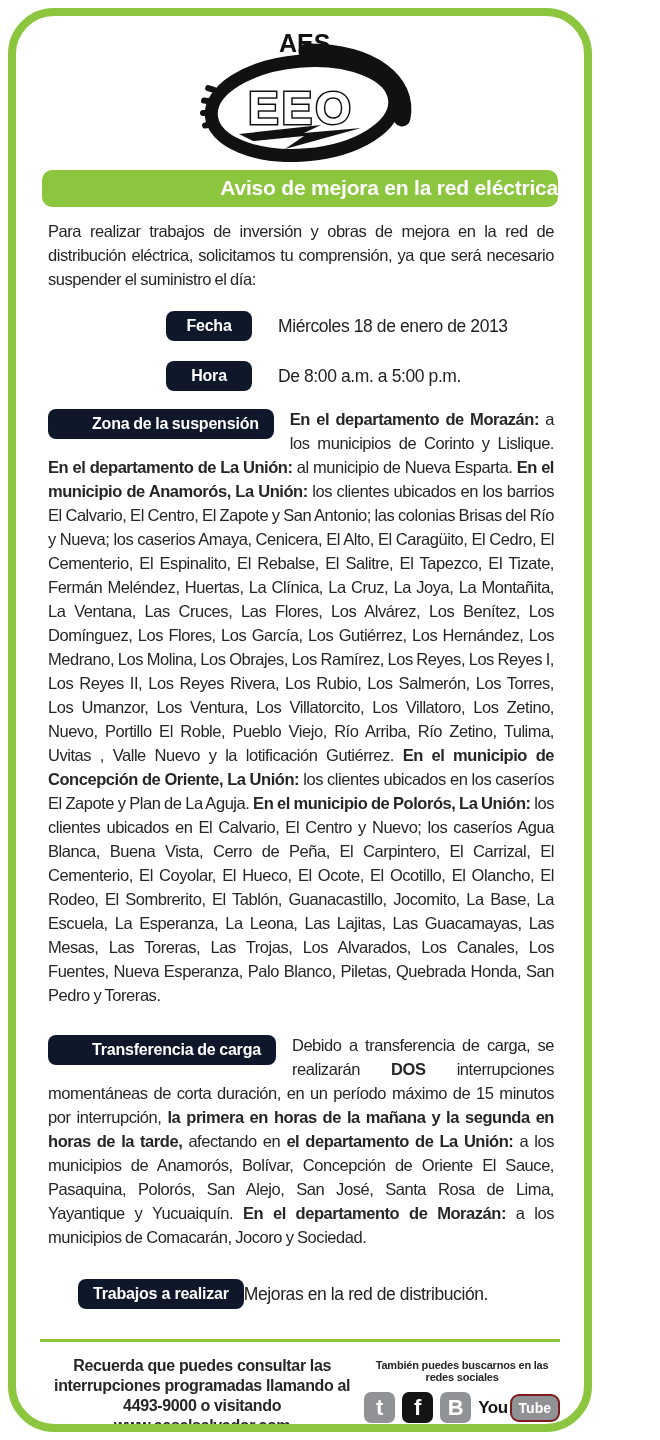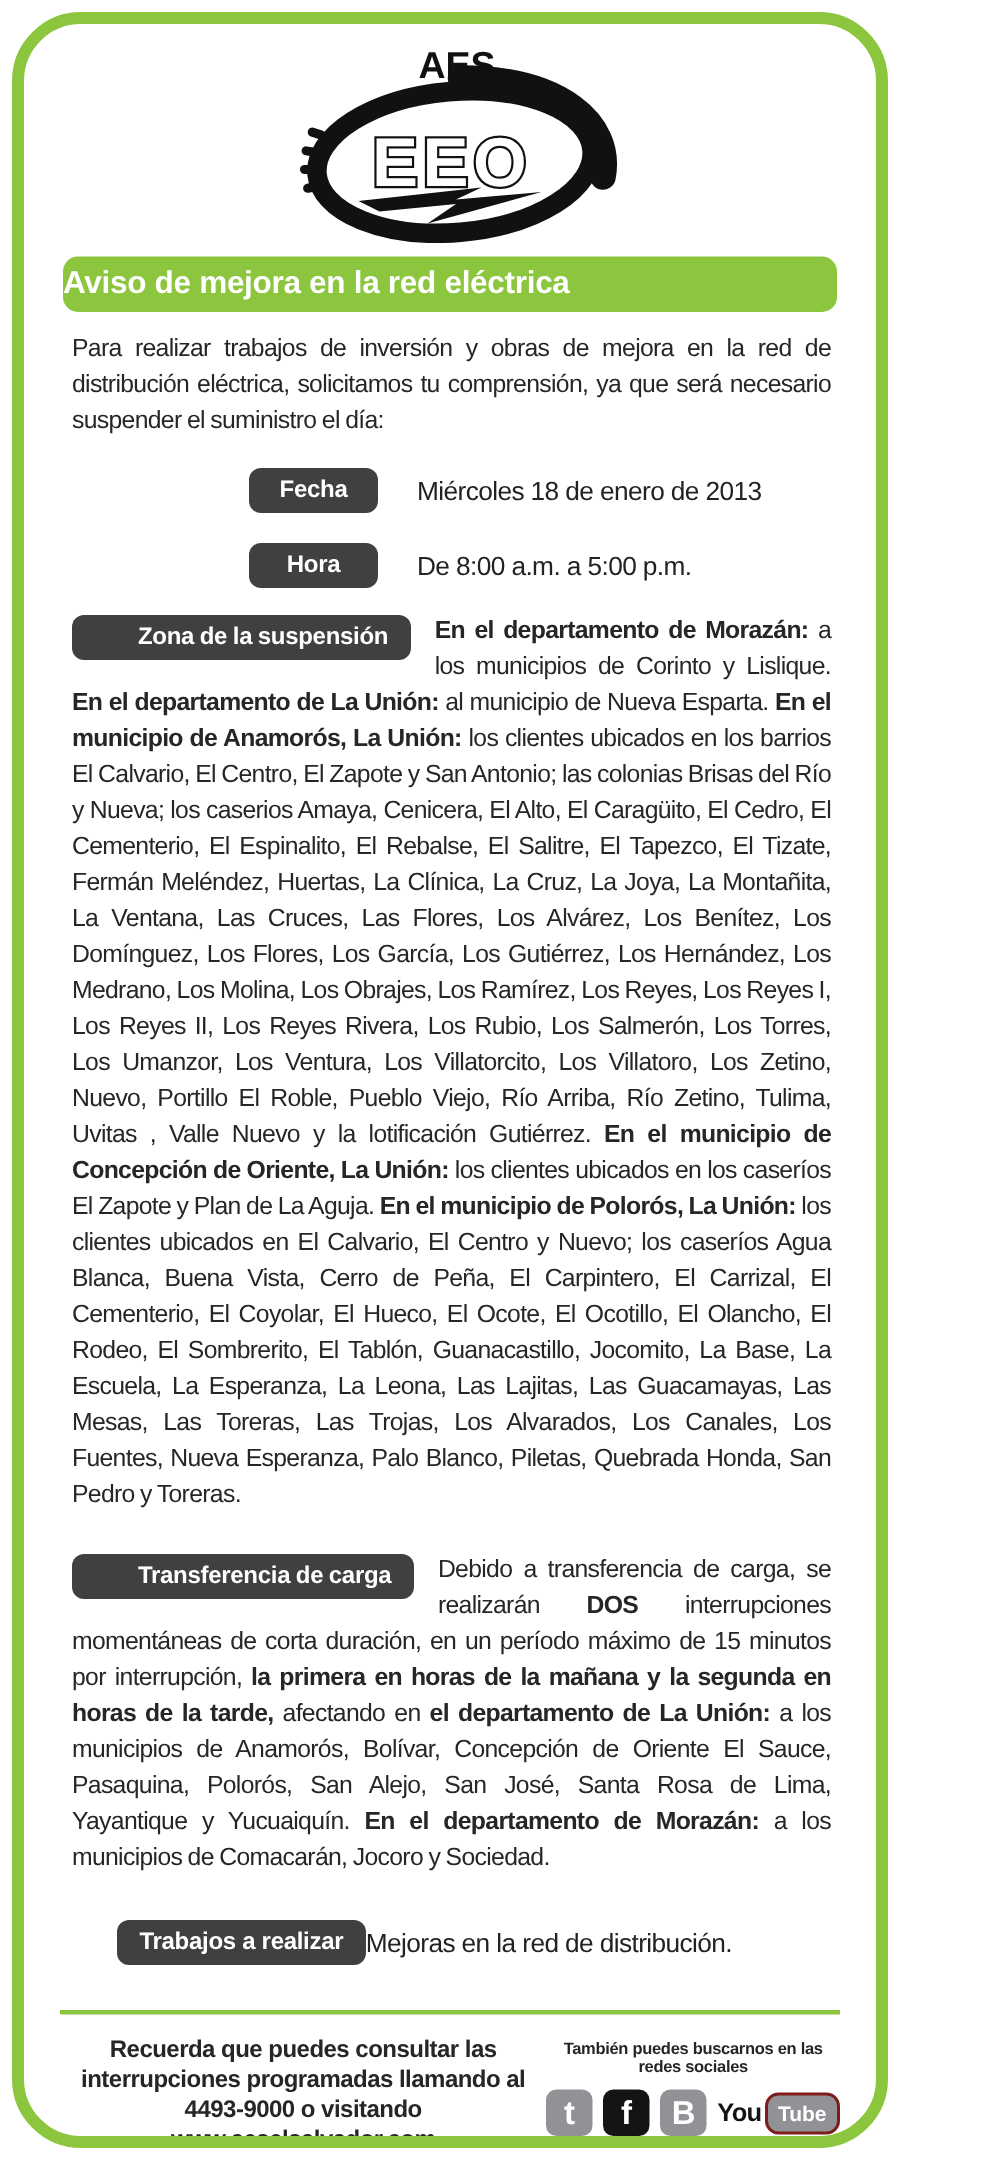--- a/index.html
+++ b/index.html
@@ -7,27 +7,27 @@
         font-family:"Liberation Sans",sans-serif;color:#262626;overflow:hidden;}
   .frame{position:absolute;inset:8px;border:8px solid #8cc63e;border-radius:46px;
          pointer-events:none;z-index:6;}
   .content{position:absolute;inset:16px;z-index:1;}
 
   
   .logo-top{text-align:center;margin-top:12px;}
 
   
   .banner{margin:4px 26px 0;background:#8cc63e;color:#fff;font-weight:bold;
-          font-size:21px;text-align:left;border-radius:10px;padding:6px 0 7px;
+          font-size:21px;text-align:right;border-radius:10px;padding:6px 0 7px;
           letter-spacing:-0.2px;}
 
   .intro{margin:12px 30px 0 32px;font-size:16.5px;line-height:24px;text-align:justify;
          letter-spacing:-0.45px;word-spacing:-0.5px;}
 
-  .chip{display:inline-block;background:#404040;color:#fff;font-weight:bold;
+  .chip{display:inline-block;background:#0f172a;color:#fff;font-weight:bold;
         font-size:16px;line-height:20px;padding:5px 15px;border-radius:8px;
         letter-spacing:-0.2px;white-space:nowrap;}
   .field-row{display:flex;align-items:center;margin:20px 0 0 150px;gap:26px;}
   .field-chip{min-width:56px;text-align:center;}
   .field-value{font-size:17.5px;letter-spacing:-0.4px;color:#222;}
 
   .body-text{margin:16px 30px 0 32px;font-size:16.5px;line-height:24px;
              text-align:justify;letter-spacing:-0.45px;word-spacing:-0.5px;}
   .body-text b{letter-spacing:-0.45px;}
   .chip-float{float:left;margin:2px 16px 16px 0;padding-left:44px;}

